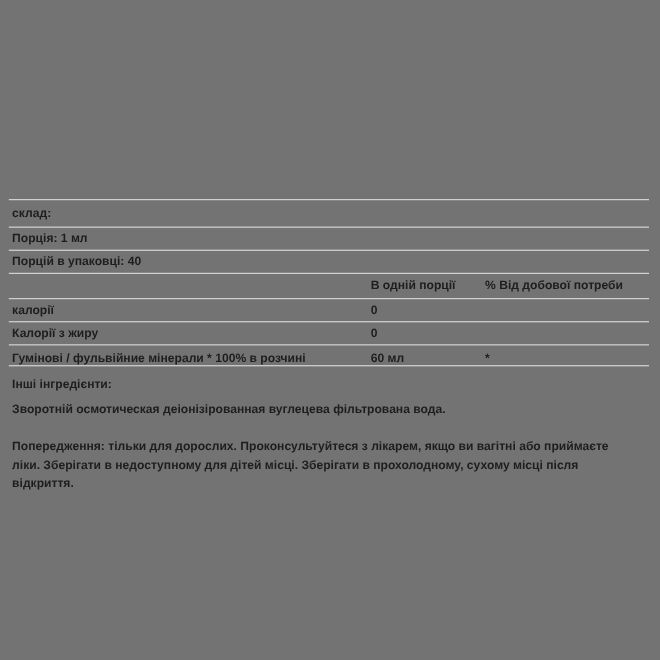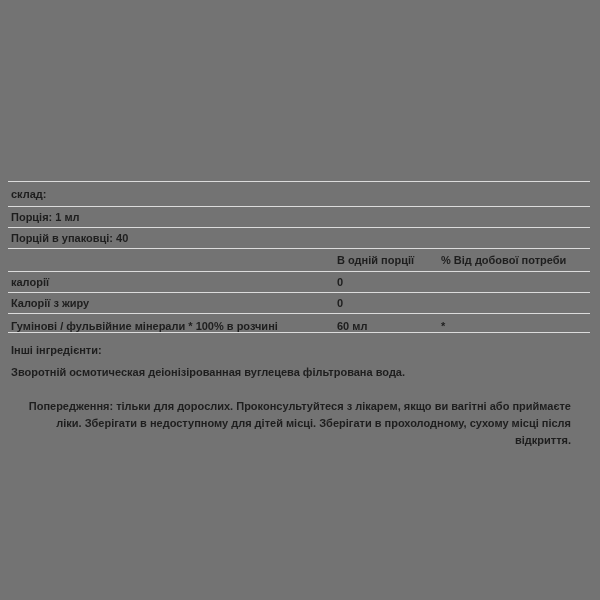--- a/index.html
+++ b/index.html
@@ -34,21 +34,21 @@
   .frow.h21 { height: 21px; }
   .frow.h23 { height: 23px; }
   .frow.h20 { height: 20px; align-items: flex-end; }
   .frow.last { border-bottom: 1px solid #dcdcdc; }
   .c1 { width: 329px; padding-left: 3px; box-sizing: border-box; }
   .c2 { width: 104px; }
   .c3 { flex: 1; }
   .para { margin: 0; line-height: 17px; }
   .other-label { margin: 9px 0 0 3px; }
   .other-text  { margin: 5px 0 17px 3px; }
-  .warning     { margin: 9px 0 0 3px; max-width: 560px; text-align: right; }
+  .warning     { margin: 9px 0 0 3px; max-width: 560px; }
 </style>
 </head>
 <body>
 
 <div class="page">
   <div class="facts">
 
     <div class="frow h25">
       <span class="c1">склад:</span>
     </div>

